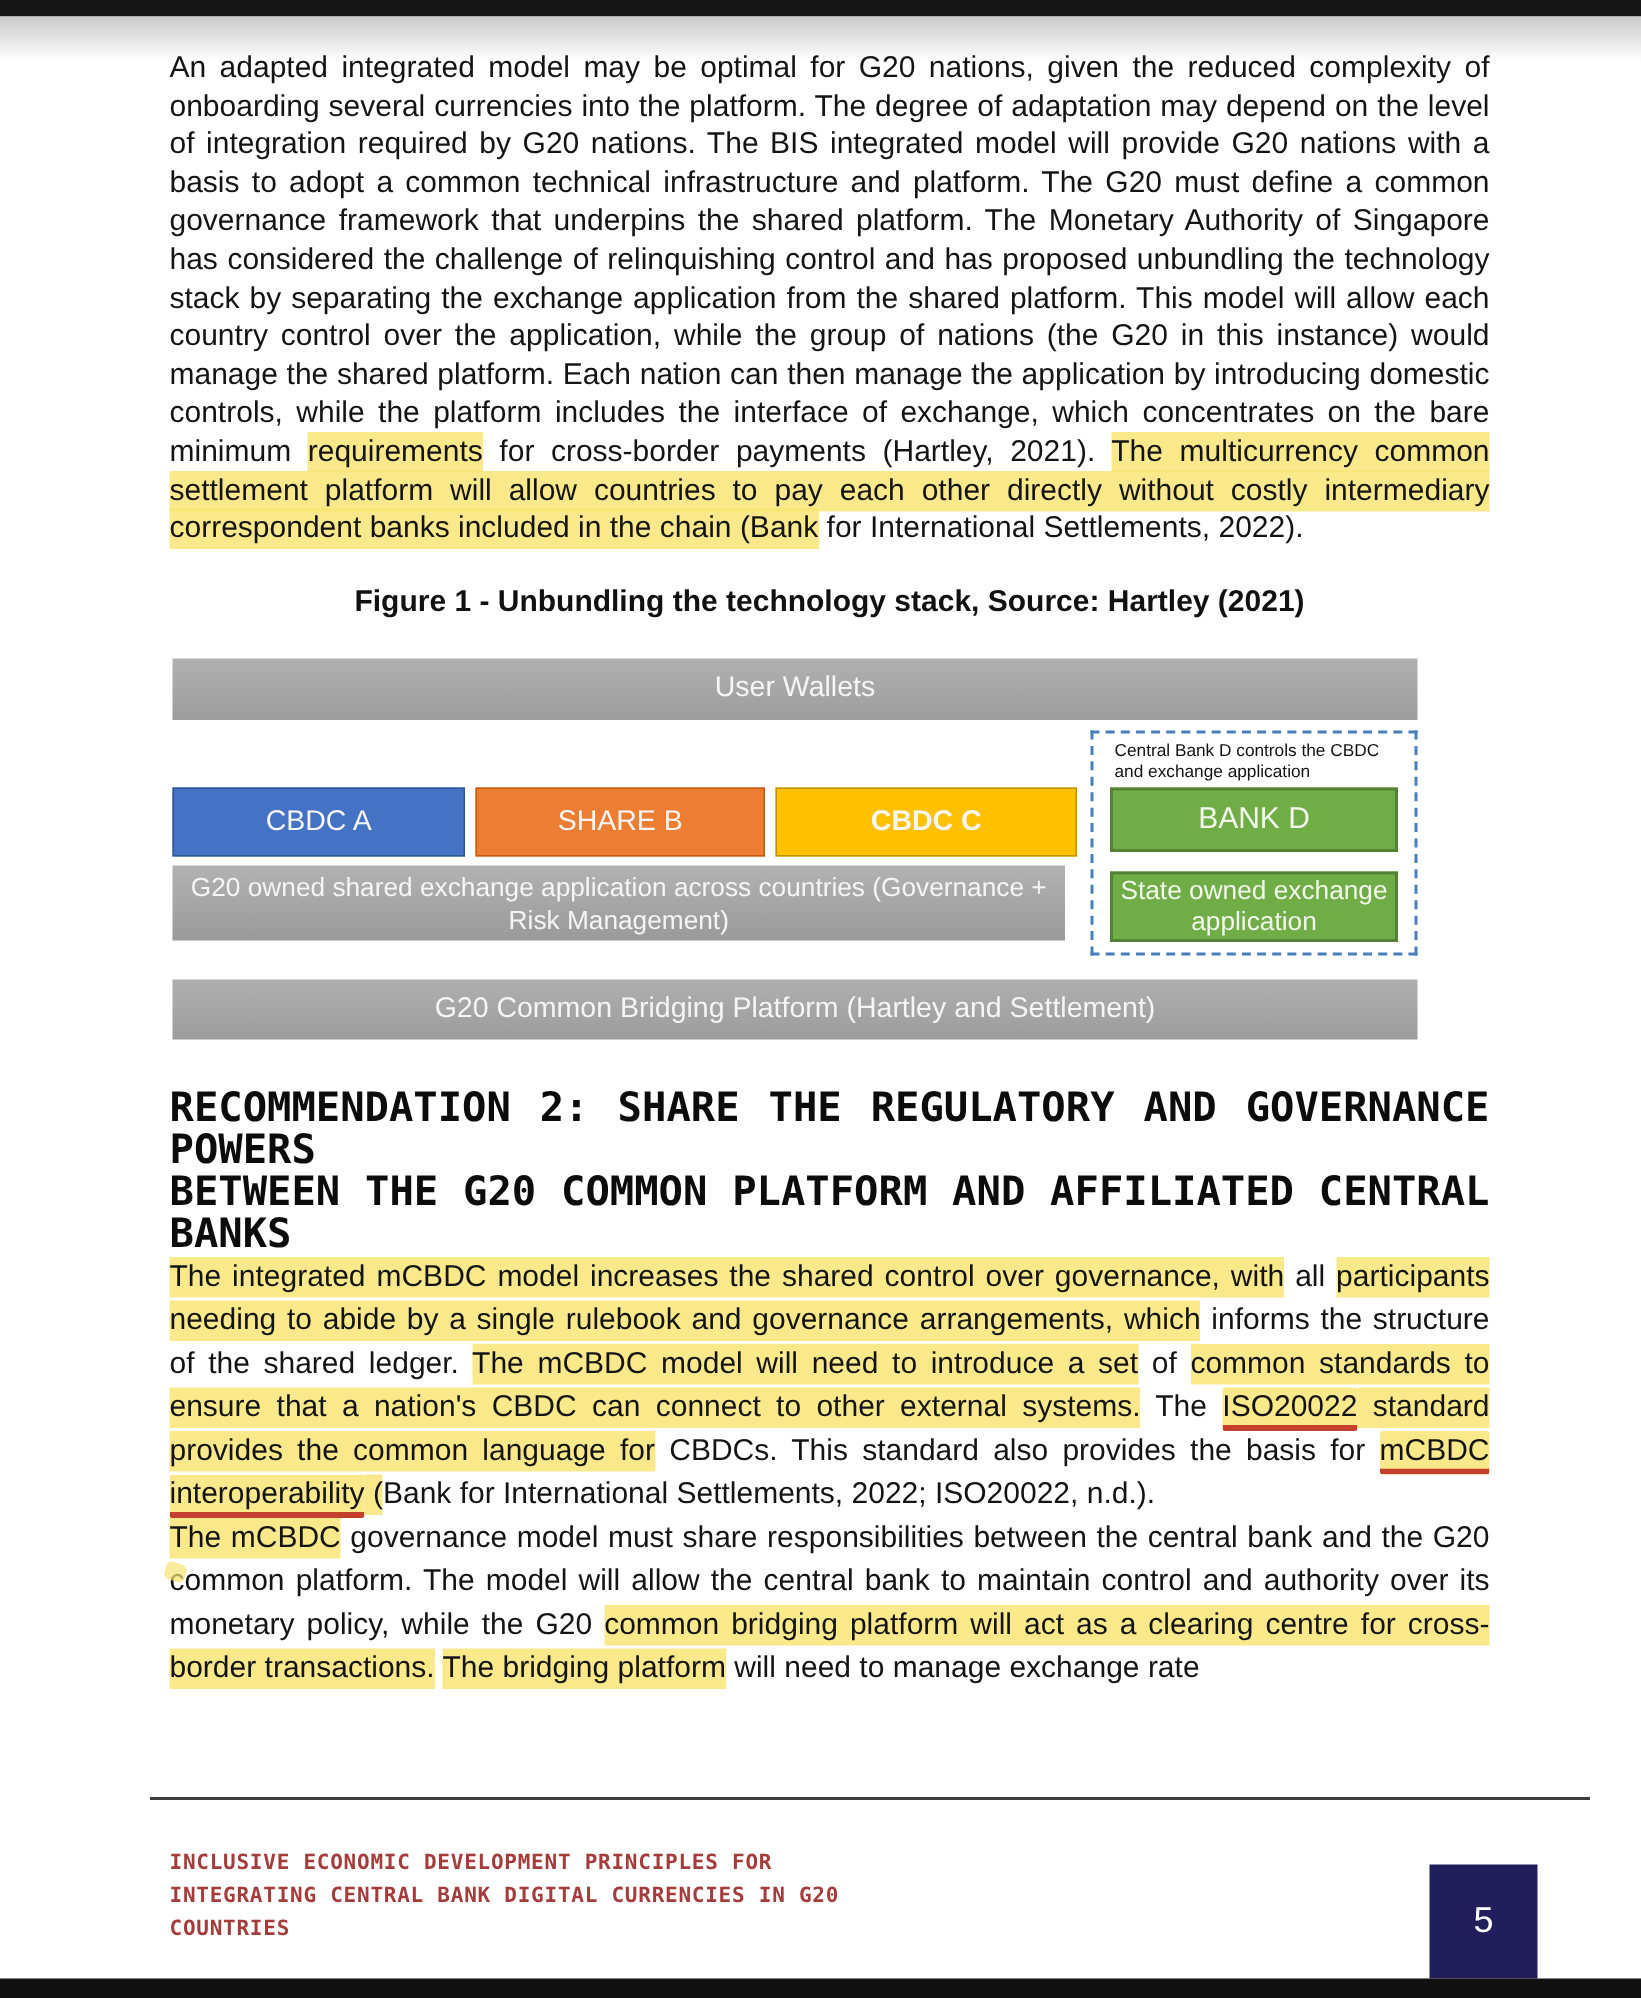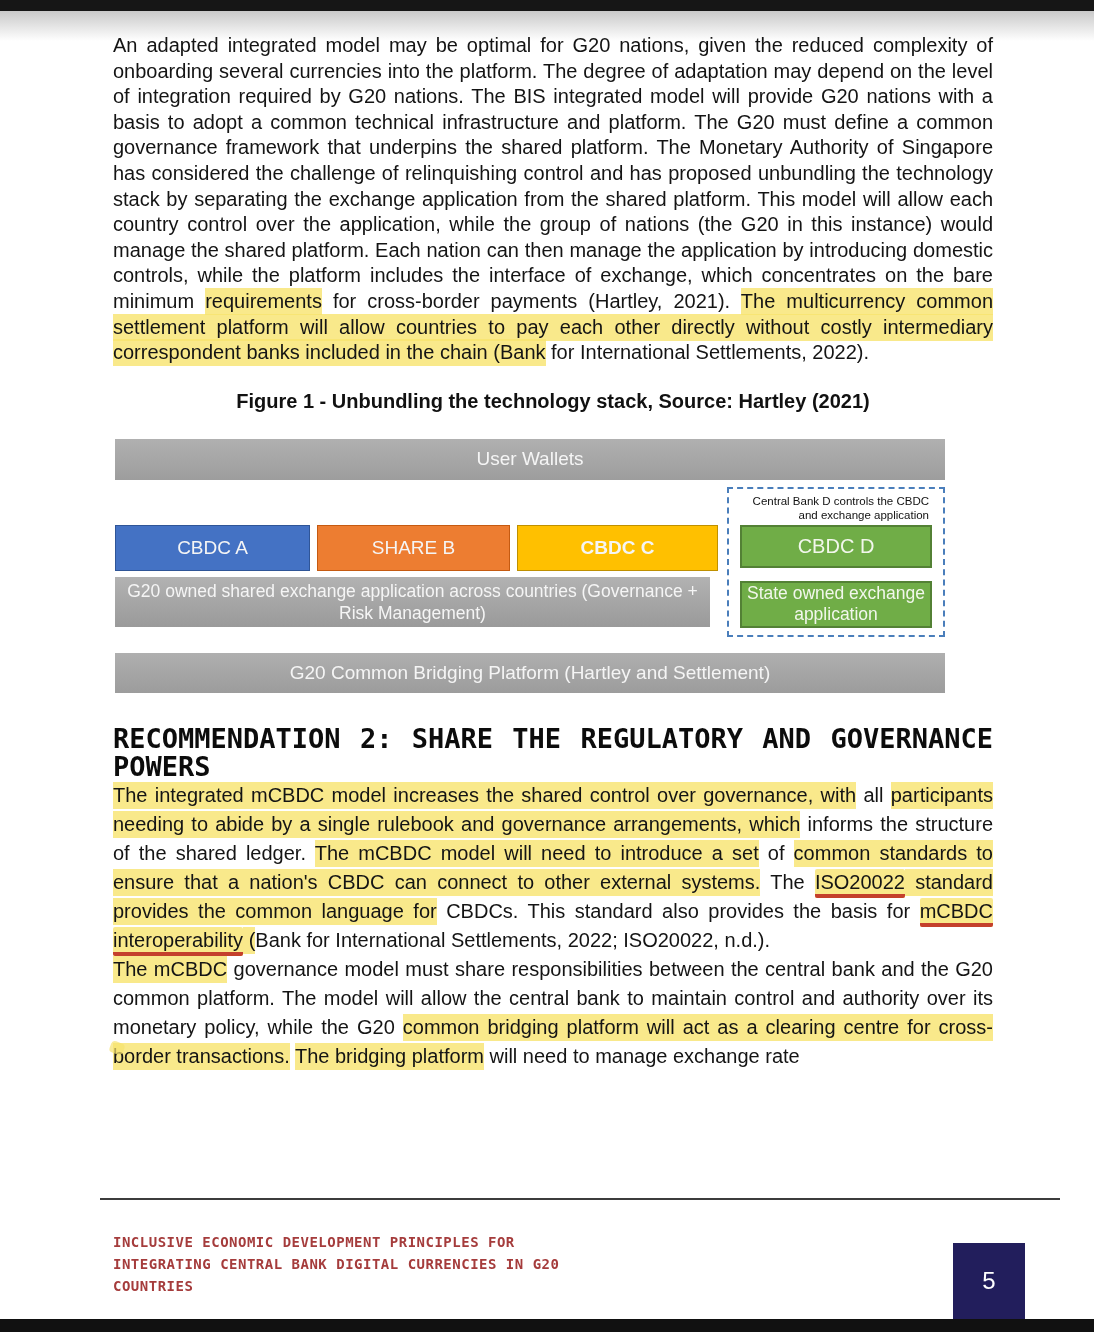--- a/index.html
+++ b/index.html
@@ -29,21 +29,21 @@
   .user-wallets{left:2px;top:0;width:830px;height:41px;font-size:19px;
         background:linear-gradient(#b0b0b0,#9d9d9d);}
   .cbdc{top:86px;height:44px;font-size:19px;}
   .cbdc-a{left:2px;width:193px;border:1px solid #2f5597;}
   .cbdc-b{left:204px;width:191px;border:1px solid #c55a11;}
   .cbdc-c{left:404px;width:199px;border:1px solid #bf9000;font-weight:bold;}
   .g20-owned{left:2px;top:138px;width:595px;height:50px;font-size:17.5px;line-height:22px;
         background:linear-gradient(#b2b2b2,#9a9a9a);padding:0 8px;box-sizing:border-box;}
   .dashed-box{position:absolute;left:614px;top:48px;width:218px;height:150px;
         border:2px dashed #4a7ebb;box-sizing:border-box;background:#fff;}
-  .callout{margin-top:5px;text-align:right;font-size:11.5px;line-height:14px;color:#111;
+  .callout{margin-top:5px;text-align:left;font-size:11.5px;line-height:14px;color:#111;
         padding:0 14px;}
   .green-box{position:absolute;left:11px;width:192px;display:flex;align-items:center;justify-content:center;
         color:#f2f7ec;border:2px solid #538135;box-sizing:border-box;}
   .cbdc-d{top:36px;height:43px;font-size:20px;}
   .state-owned{top:92px;height:47px;font-size:17.5px;line-height:21px;text-align:center;}
   .bridging{left:2px;top:214px;width:830px;height:40px;font-size:19px;
         background:linear-gradient(#afafaf,#9c9c9c);}
 
   .rec-heading{margin:30px 0 0 0;font-family:"DejaVu Sans Mono",monospace;font-weight:bold;
         font-size:27px;line-height:28px;color:#0c0c0c;}
@@ -74,29 +74,30 @@
       <div class="fbar user-wallets">User Wallets</div>
 
       <div class="fbar cbdc cbdc-a" style="background-color: rgb(68, 114, 196);">CBDC A</div>
       <div class="fbar cbdc cbdc-b" style="background-color: rgb(237, 125, 49);">SHARE B</div>
       <div class="fbar cbdc cbdc-c" style="background-color: rgb(255, 192, 0);">CBDC C</div>
 
       <div class="fbar g20-owned">G20 owned shared exchange application across countries (Governance + Risk Management)</div>
 
       <div class="dashed-box">
         <div class="callout">Central Bank D controls the CBDC and exchange application</div>
-        <div class="green-box cbdc-d" style="background-color: rgb(112, 173, 71);">CBDC D</div>
+        <div class="green-box cbdc-d" style="background-color: rgb(112, 173, 71);">BANK D</div>
         <div class="green-box state-owned" style="background-color: rgb(112, 173, 71);">State owned exchange application</div>
       </div>
 
       <div class="fbar bridging">G20 Common Bridging Platform (Hartley and Settlement)</div>
     </div>
 
     <h2 class="rec-heading">
       <div>RECOMMENDATION 2: SHARE THE REGULATORY AND GOVERNANCE POWERS</div>
+      <div>BETWEEN THE G20 COMMON PLATFORM AND AFFILIATED CENTRAL BANKS</div>
     </h2>
 
     <p class="body p2"><span class="hl">The integrated mCBDC model increases the shared control over governance, with</span><span> all </span><span class="hl">participants needing to abide by a single rulebook and governance arrangements, which</span><span> informs the structure of the shared ledger. </span><span class="hl">The mCBDC model will need to introduce a set</span><span> of </span><span class="hl">common standards to ensure that a nation's CBDC can connect to other external systems.</span><span> The </span><span class="hl rl">ISO20022</span><span class="hl"> standard provides the common language for</span><span> CBDCs. This standard also provides the basis for </span><span class="hl rl">mCBDC interoperability</span><span class="hl"> (</span><span>Bank for International Settlements, 2022; ISO20022, n.d.).</span></p>
     <p class="body p3"><span class="hl">The mCBDC</span><span> governance model must share responsibilities between the central bank and the G20 common platform. The model will allow the central bank to maintain control and authority over its monetary policy, while the G20 </span><span class="hl">common bridging platform will act as a clearing centre for cross-border transactions.</span><span> </span><span class="hl">The bridging platform</span><span> will need to manage exchange rate</span></p>
   </div>
 
   <div class="smudge"></div>
 
   <div class="footer-rule"></div>
 

